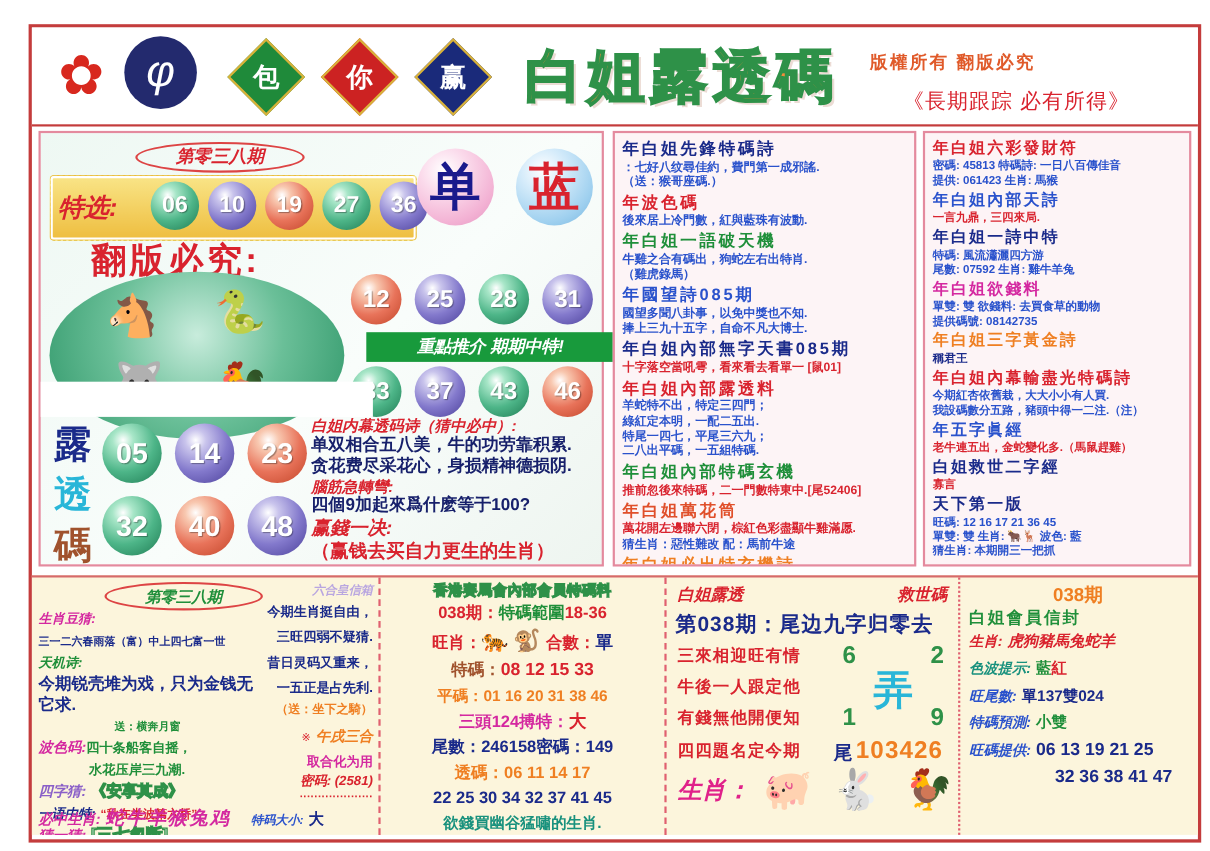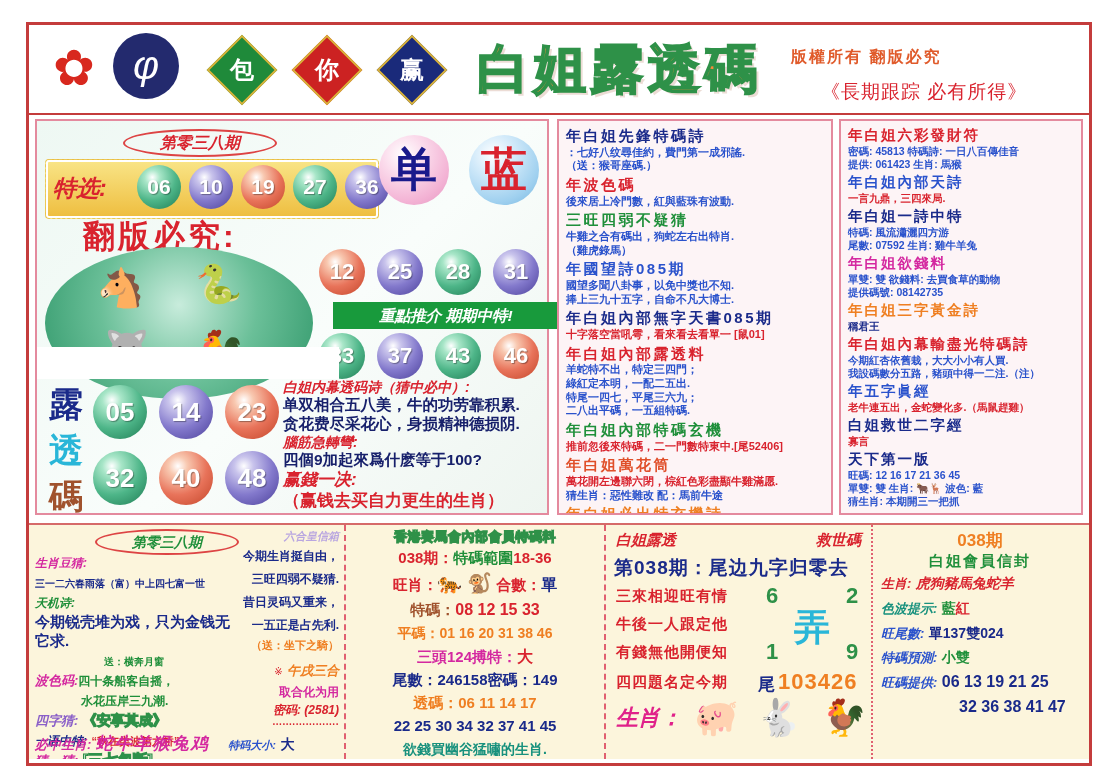--- a/index.html
+++ b/index.html
@@ -171,21 +171,21 @@
     <div class="sec">
       <div class="sec-t c-navy">年白姐先鋒特碼詩</div>
       <div class="sec-l c-blue">：七好八纹尋佳約，費門第一成邪謠.</div>
       <div class="sec-l c-blue">（送：猴哥座碼.）</div>
     </div>
     <div class="sec">
       <div class="sec-t c-red">年波色碼</div>
       <div class="sec-l c-blue">後來居上冷門數，紅與藍珠有波動.</div>
     </div>
     <div class="sec">
-      <div class="sec-t c-green">三旺四弱不疑猜</div>
+      <div class="sec-t c-green">年白姐一語破天機</div>
       <div class="sec-l c-blue">牛雞之合有碼出，狗蛇左右出特肖.</div>
       <div class="sec-l c-blue">（雞虎錄馬）</div>
     </div>
     <div class="sec">
       <div class="sec-t c-blue">年國望詩085期</div>
       <div class="sec-l c-blue">國望多聞八卦事，以免中獎也不知.</div>
       <div class="sec-l c-blue">捧上三九十五字，自命不凡大博士.</div>
     </div>
     <div class="sec">
       <div class="sec-t c-navy">年白姐內部無字天書085期</div>
@@ -325,21 +325,21 @@
       <div class="p3tail-l">尾</div>
       <div class="p3tail-v">103426</div>
       <div class="p3sx">生肖：</div>
       <span class="p3an" style="left:88px">🐖</span>
       <span class="p3an" style="left:150px">🐇</span>
       <span class="p3an" style="left:216px">🐓</span>
     </div>
 
     <div class="bp bp4">
       <div class="b c-orange f17" style="text-align:center">038期</div>
-      <div class="b c-green f15" style="text-align:center;letter-spacing:2px">白姐會員信封</div>
+      <div class="b c-green f15" style="text-align:left;letter-spacing:2px">白姐會員信封</div>
       <div class="ln"><span class="b it c-red f13">生肖:</span> <span class="b it c-red f14">虎狗豬馬兔蛇羊</span></div>
       <div class="ln"><span class="b it c-teal f13">色波提示:</span> <span class="b c-green f14">藍</span><span class="b c-red f14">紅</span></div>
       <div class="ln"><span class="b it c-blue f13">旺尾數:</span> <span class="b c-navy f14">單137雙024</span></div>
       <div class="ln"><span class="b it c-blue f13">特碼預測:</span> <span class="b c-green f14">小雙</span></div>
       <div class="ln"><span class="b it c-blue f13">旺碼提供:</span> <span class="b c-navy f16">06 13 19 21 25</span></div>
       <div class="ln" style="padding-left:78px"><span class="b c-navy f16">32 36 38 41 47</span></div>
     </div>
 
   </div>
 </div>

